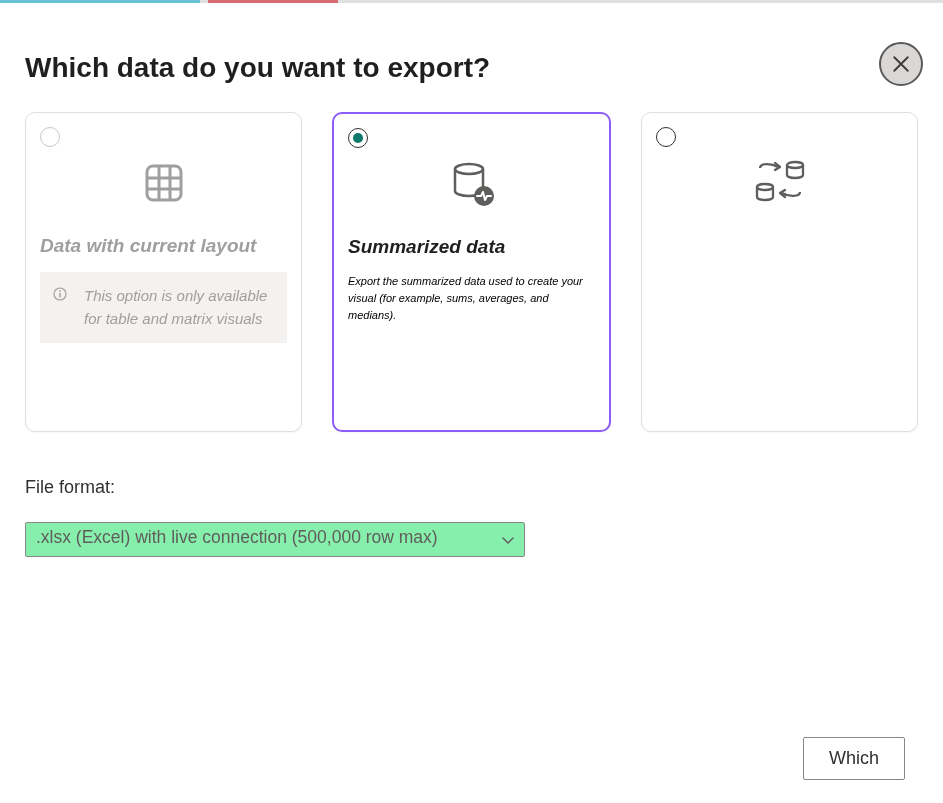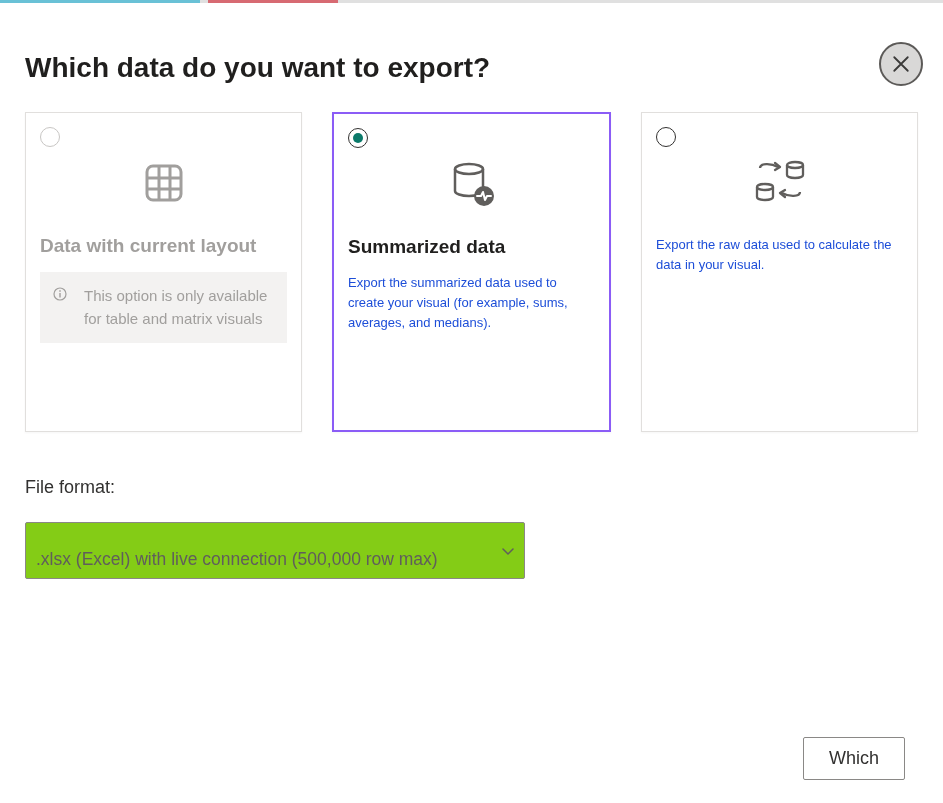--- a/index.html
+++ b/index.html
@@ -56,27 +56,28 @@
       text-decoration: underline;
     }
     .options {
       display: flex;
       gap: 30px;
       margin-bottom: 45px;
     }
     .option-card {
       flex: 1;
       border: 1px solid #e1dfdd;
-      border-radius: 0;
+      border-radius: 10px;
       padding: 14px 14px 12px 14px;
       min-height: 320px;
       position: relative;
       cursor: pointer;
       background: #fff;
       box-shadow: 0 1px 2px rgba(0,0,0,0.04);
+      font-style: italic;
     }
     .option-card.selected {
       border: 2px solid #8b5cf6;
     }
     .option-card.disabled {
       cursor: default;
     }
     .radio {
       width: 20px;
       height: 20px;
@@ -108,23 +109,23 @@
     }
     .card-icon-wrap svg { display: block; }
     .card-title {
       font-size: 19px;
       font-weight: 600;
       color: #201f1e;
       margin-bottom: 15px;
     }
     .card-title.disabled { color: #a19f9d; }
     .card-desc {
-      font-size: 13px;
+      font-size: 11px;
       line-height: 1.55;
-      color: #1d4ed8;
+      color: #000000;
     }
     .info-box {
       background: #f3f2f1;
       padding: 12px 12px 12px 12px;
       font-size: 15px;
       color: #a19f9d;
       line-height: 1.55;
       display: flex;
       gap: 16px;
     }
@@ -142,24 +143,24 @@
     }
     .select-wrap {
       position: relative;
       width: 500px;
     }
     select.file-format {
       width: 100%;
       font-family: inherit;
       font-size: 17.5px;
       color: #605e5c;
-      padding: 26px 34px 9px 10px;
+      padding: 4px 34px 9px 10px;
       border: 1px solid #8a8886;
       border-radius: 2px;
-      background: #84cc16;
+      background: #86efac;
       appearance: none;
       -webkit-appearance: none;
       cursor: pointer;
     }
     .select-chevron {
       position: absolute;
       right: 10px;
       top: 50%;
       transform: translateY(-50%);
       pointer-events: none;
@@ -260,21 +261,20 @@
           <ellipse cx="14" cy="28" rx="8" ry="3" fill="none" stroke="#605e5c" stroke-width="2.3"></ellipse>
           <path d="M6 28 V38 a8 3 0 0 0 16 0 V28" fill="none" stroke="#605e5c" stroke-width="2.3"></path>
 
           <path d="M9 9 C 9 4, 20 4, 27 8" fill="none" stroke="#605e5c" stroke-width="2.3"></path>
           <path d="M24 4 L29 8 L24 11" fill="none" stroke="#605e5c" stroke-width="2.3" stroke-linejoin="round" stroke-linecap="round"></path>
 
           <path d="M49 33 C 49 38, 38 38, 31 34" fill="none" stroke="#605e5c" stroke-width="2.3"></path>
           <path d="M34 38 L29 34 L34 31" fill="none" stroke="#605e5c" stroke-width="2.3" stroke-linejoin="round" stroke-linecap="round"></path>
         </svg>
       </div>
-      <div class="card-desc">Export the raw data used to calculate the data in your visual.</div>
     </div>
 
   </div>
 
   <div class="file-format-label">File format:</div>
 
   <div class="select-wrap">
     <select class="file-format">
       <option>.xlsx (Excel) with live connection (500,000 row max)</option>
     </select>

